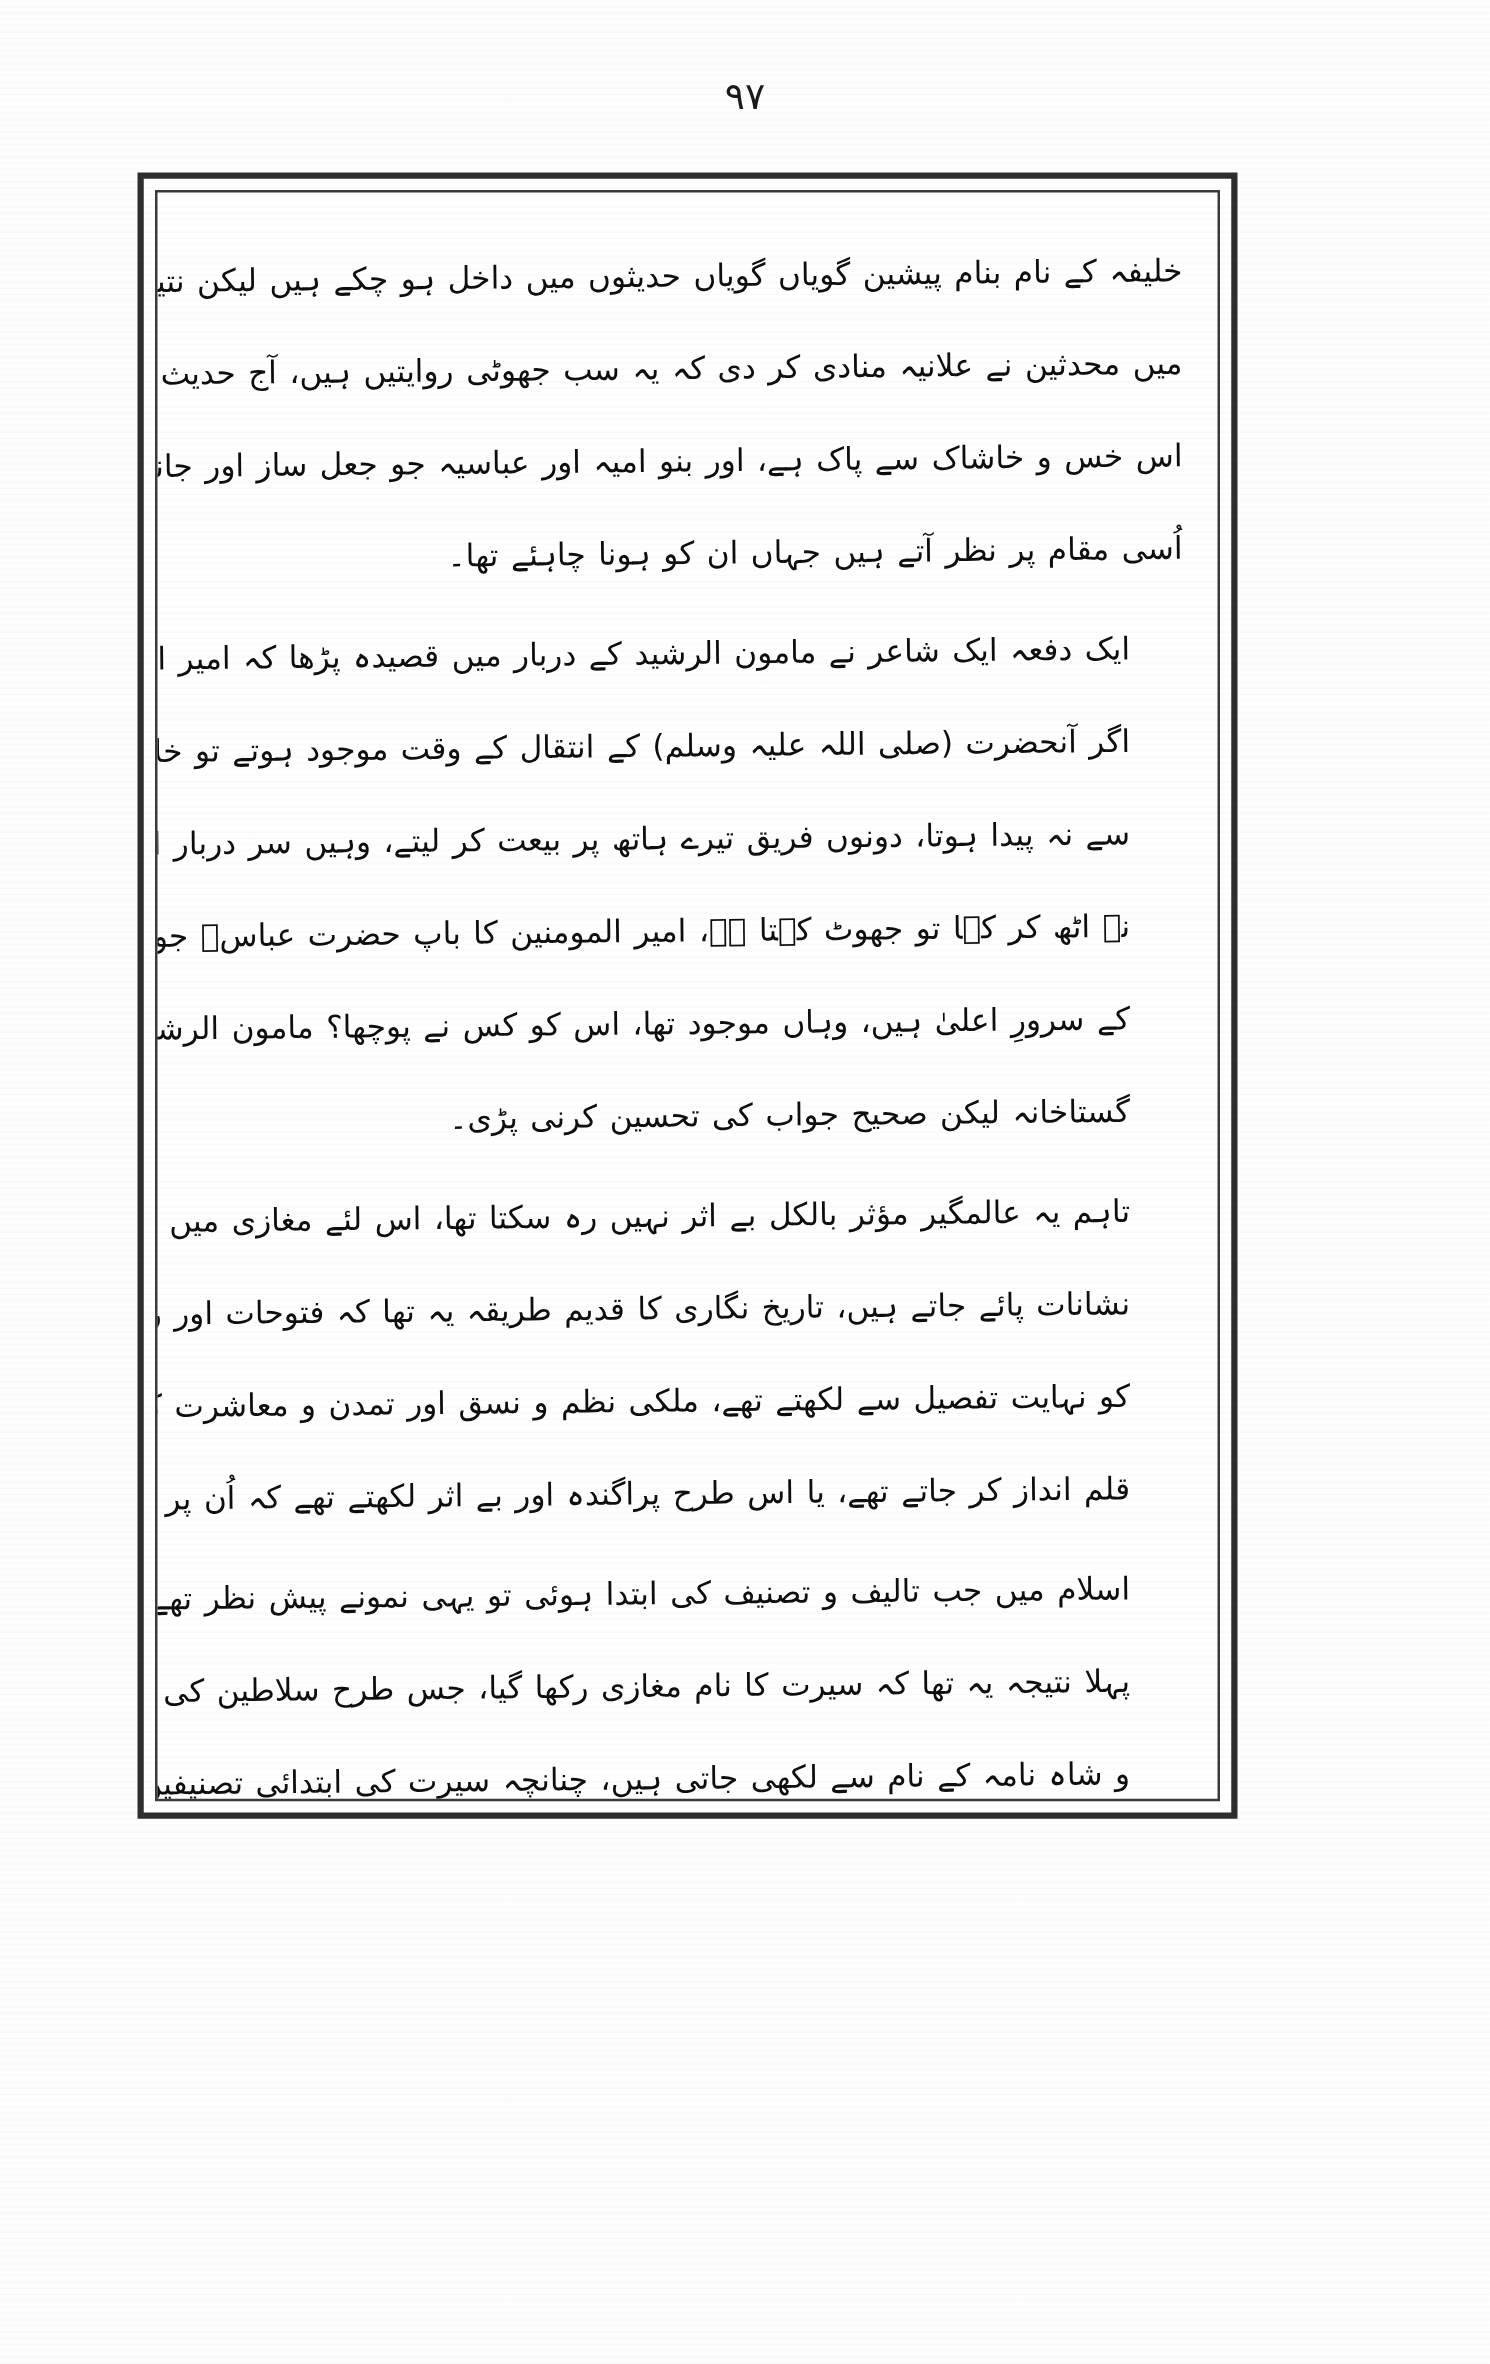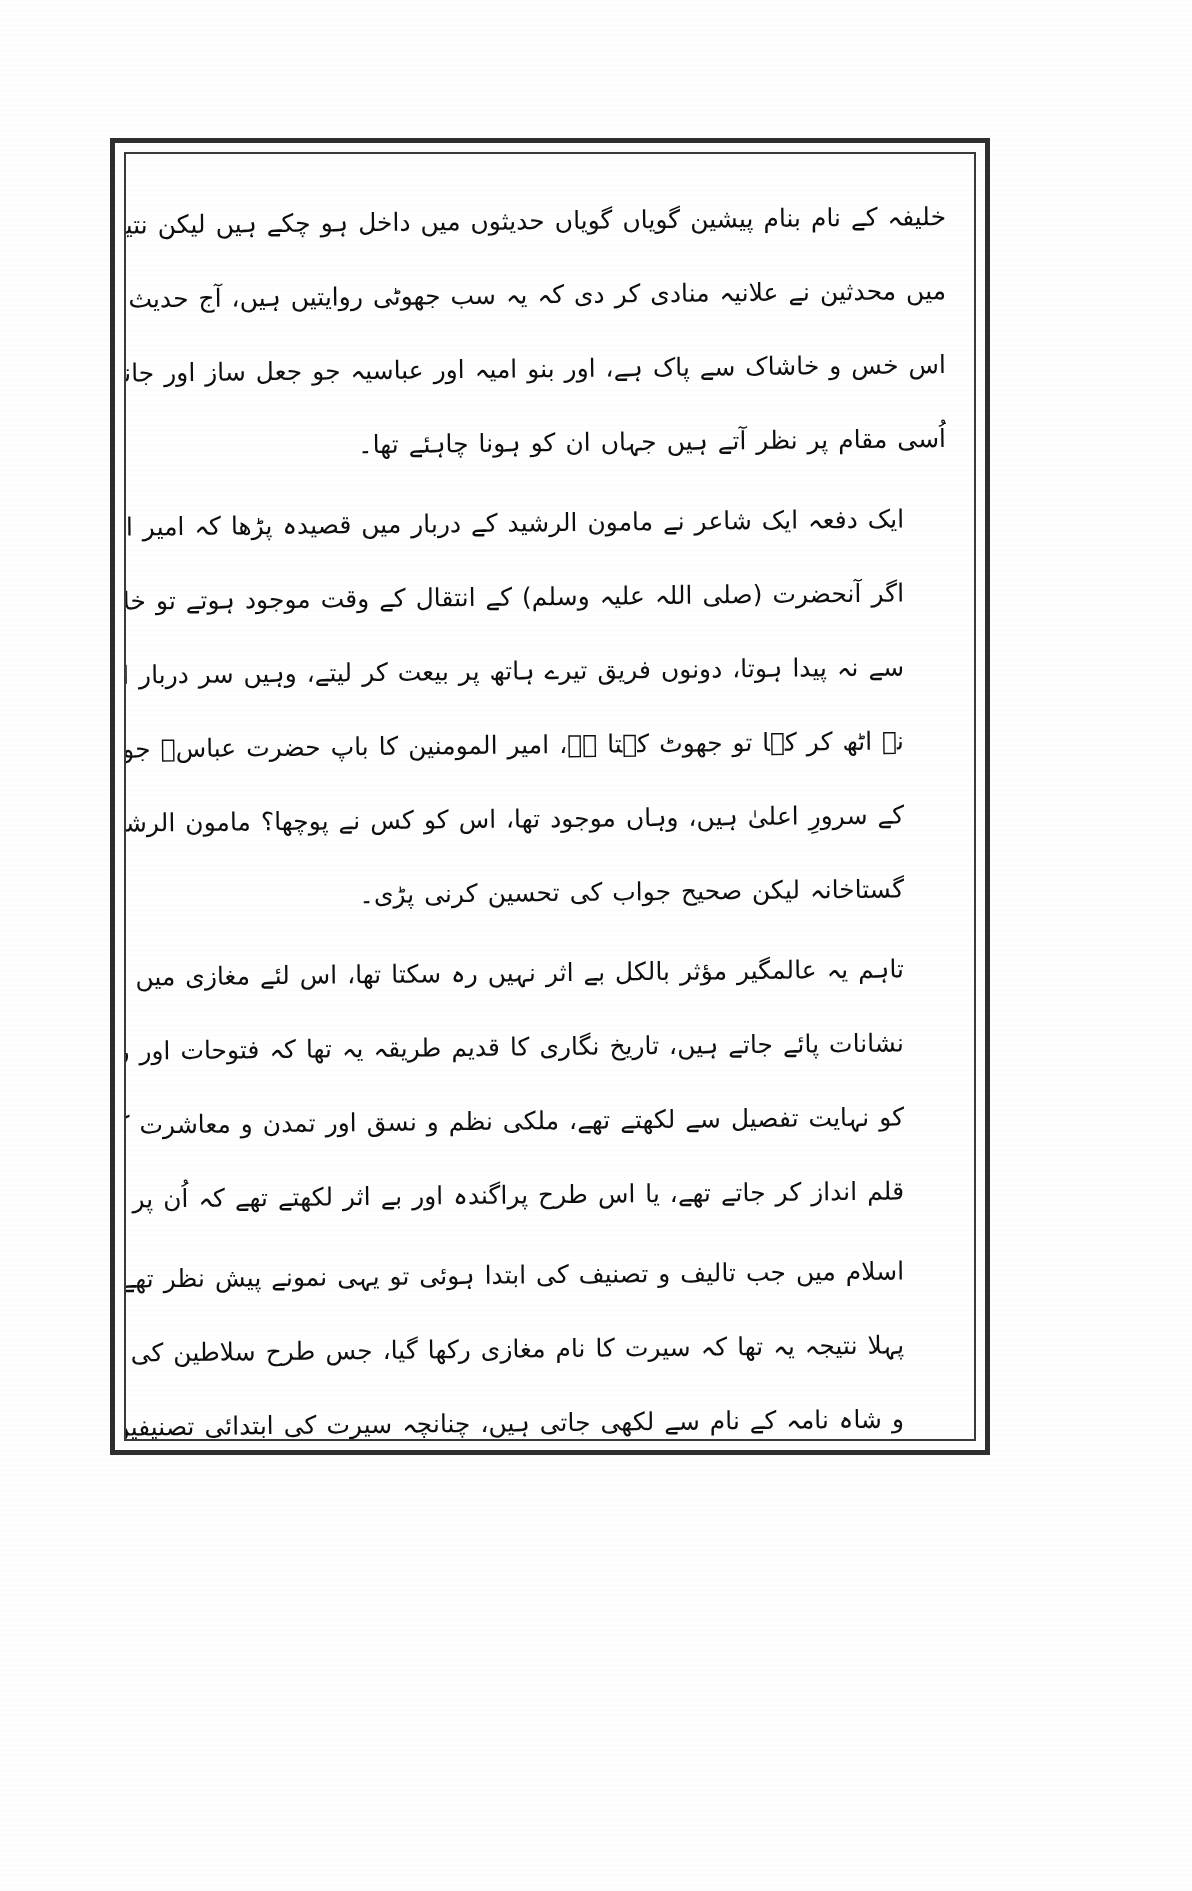--- a/index.html
+++ b/index.html
@@ -90,20 +90,21 @@
     opacity: 0.035;
     background:
       repeating-linear-gradient(0deg, rgba(0,0,0,0.6) 0px, rgba(0,0,0,0) 2px, rgba(0,0,0,0) 5px);
   }
 </style>
 </head>
 <body>
 
 <div class="page">
 
+  <div class="page-number">۹۷</div>
 
   <div class="frame-outer">
     <div class="frame-inner">
       <div class="text-body">
 
         <p class="para">
           <span class="line">خلیفہ کے نام بنام پیشین گویاں گویاں حدیثوں میں داخل ہو چکے ہیں لیکن نتیجہ کیا ہوا، ہمیں اُسی زمانے</span>
           <span class="line">میں محدثین نے علانیہ منادی کر دی کہ یہ سب جھوٹی روایتیں ہیں، آج حدیث کا فن</span>
           <span class="line">اس خس و خاشاک سے پاک ہے، اور بنو امیہ اور عباسیہ جو جعل ساز اور جانشین پیغمبر تھے</span>
           <span class="line">اُسی مقام پر نظر آتے ہیں جہاں ان کو ہونا چاہئے تھا۔</span>

